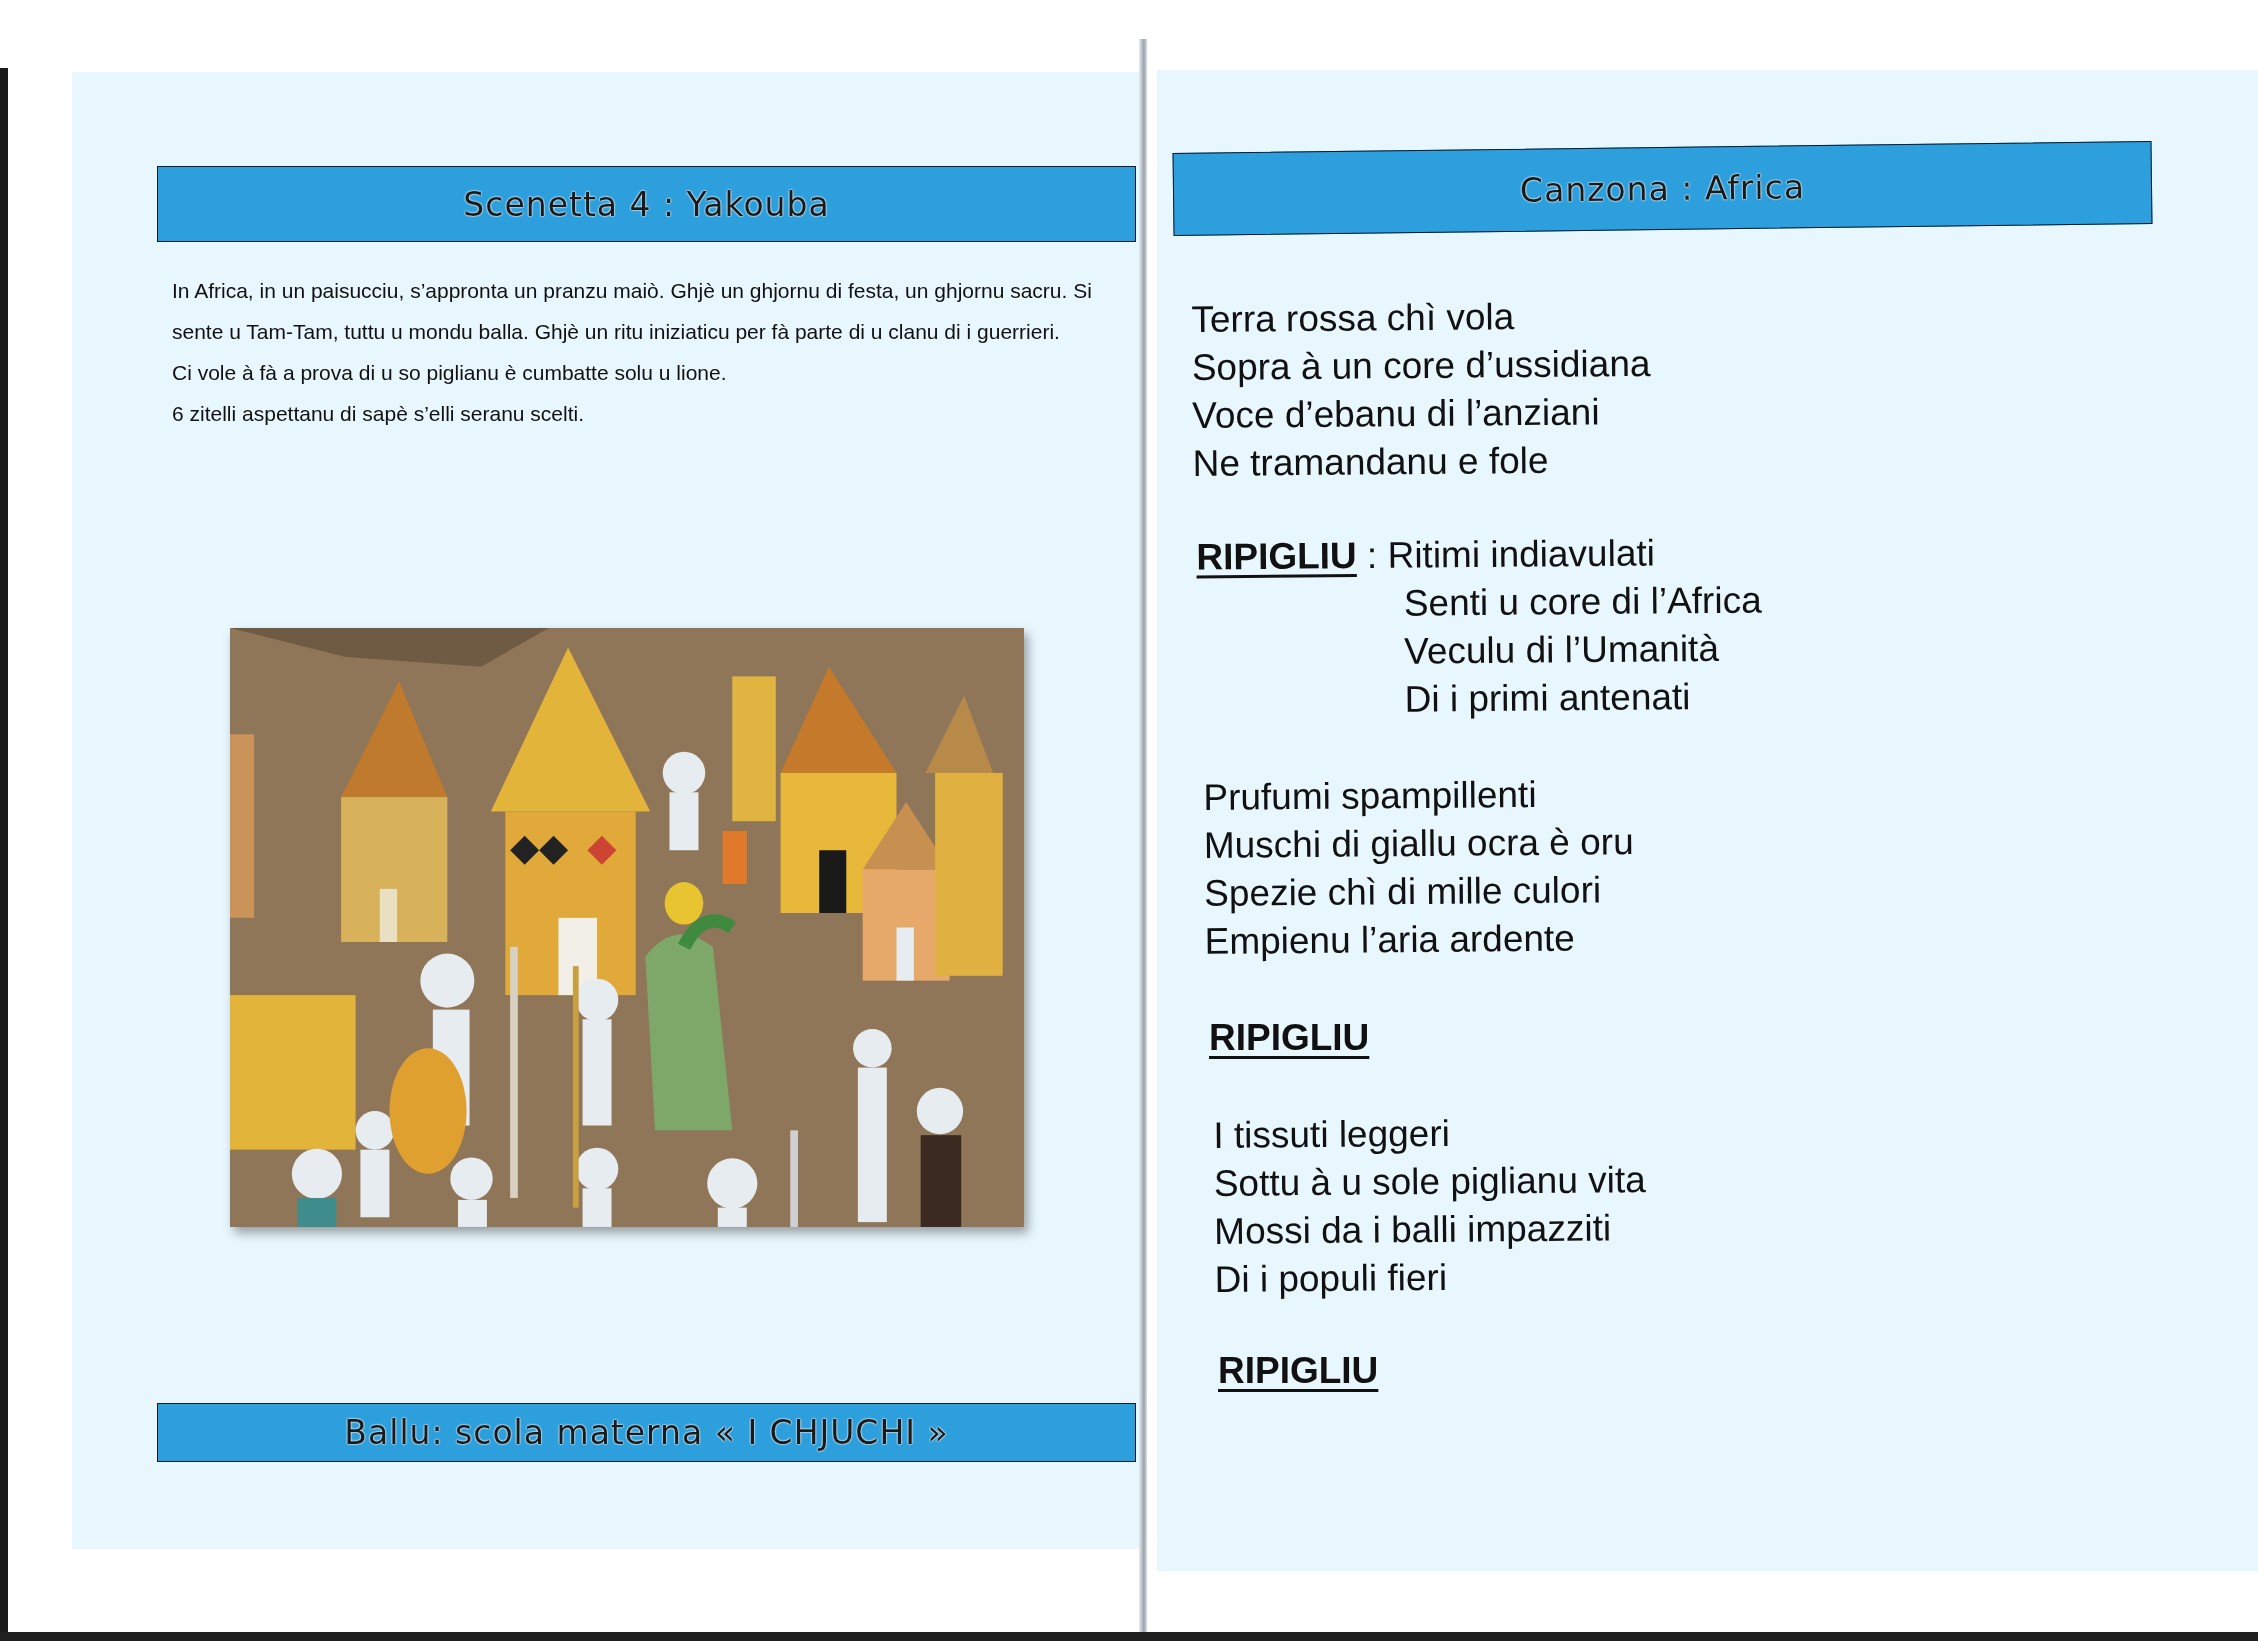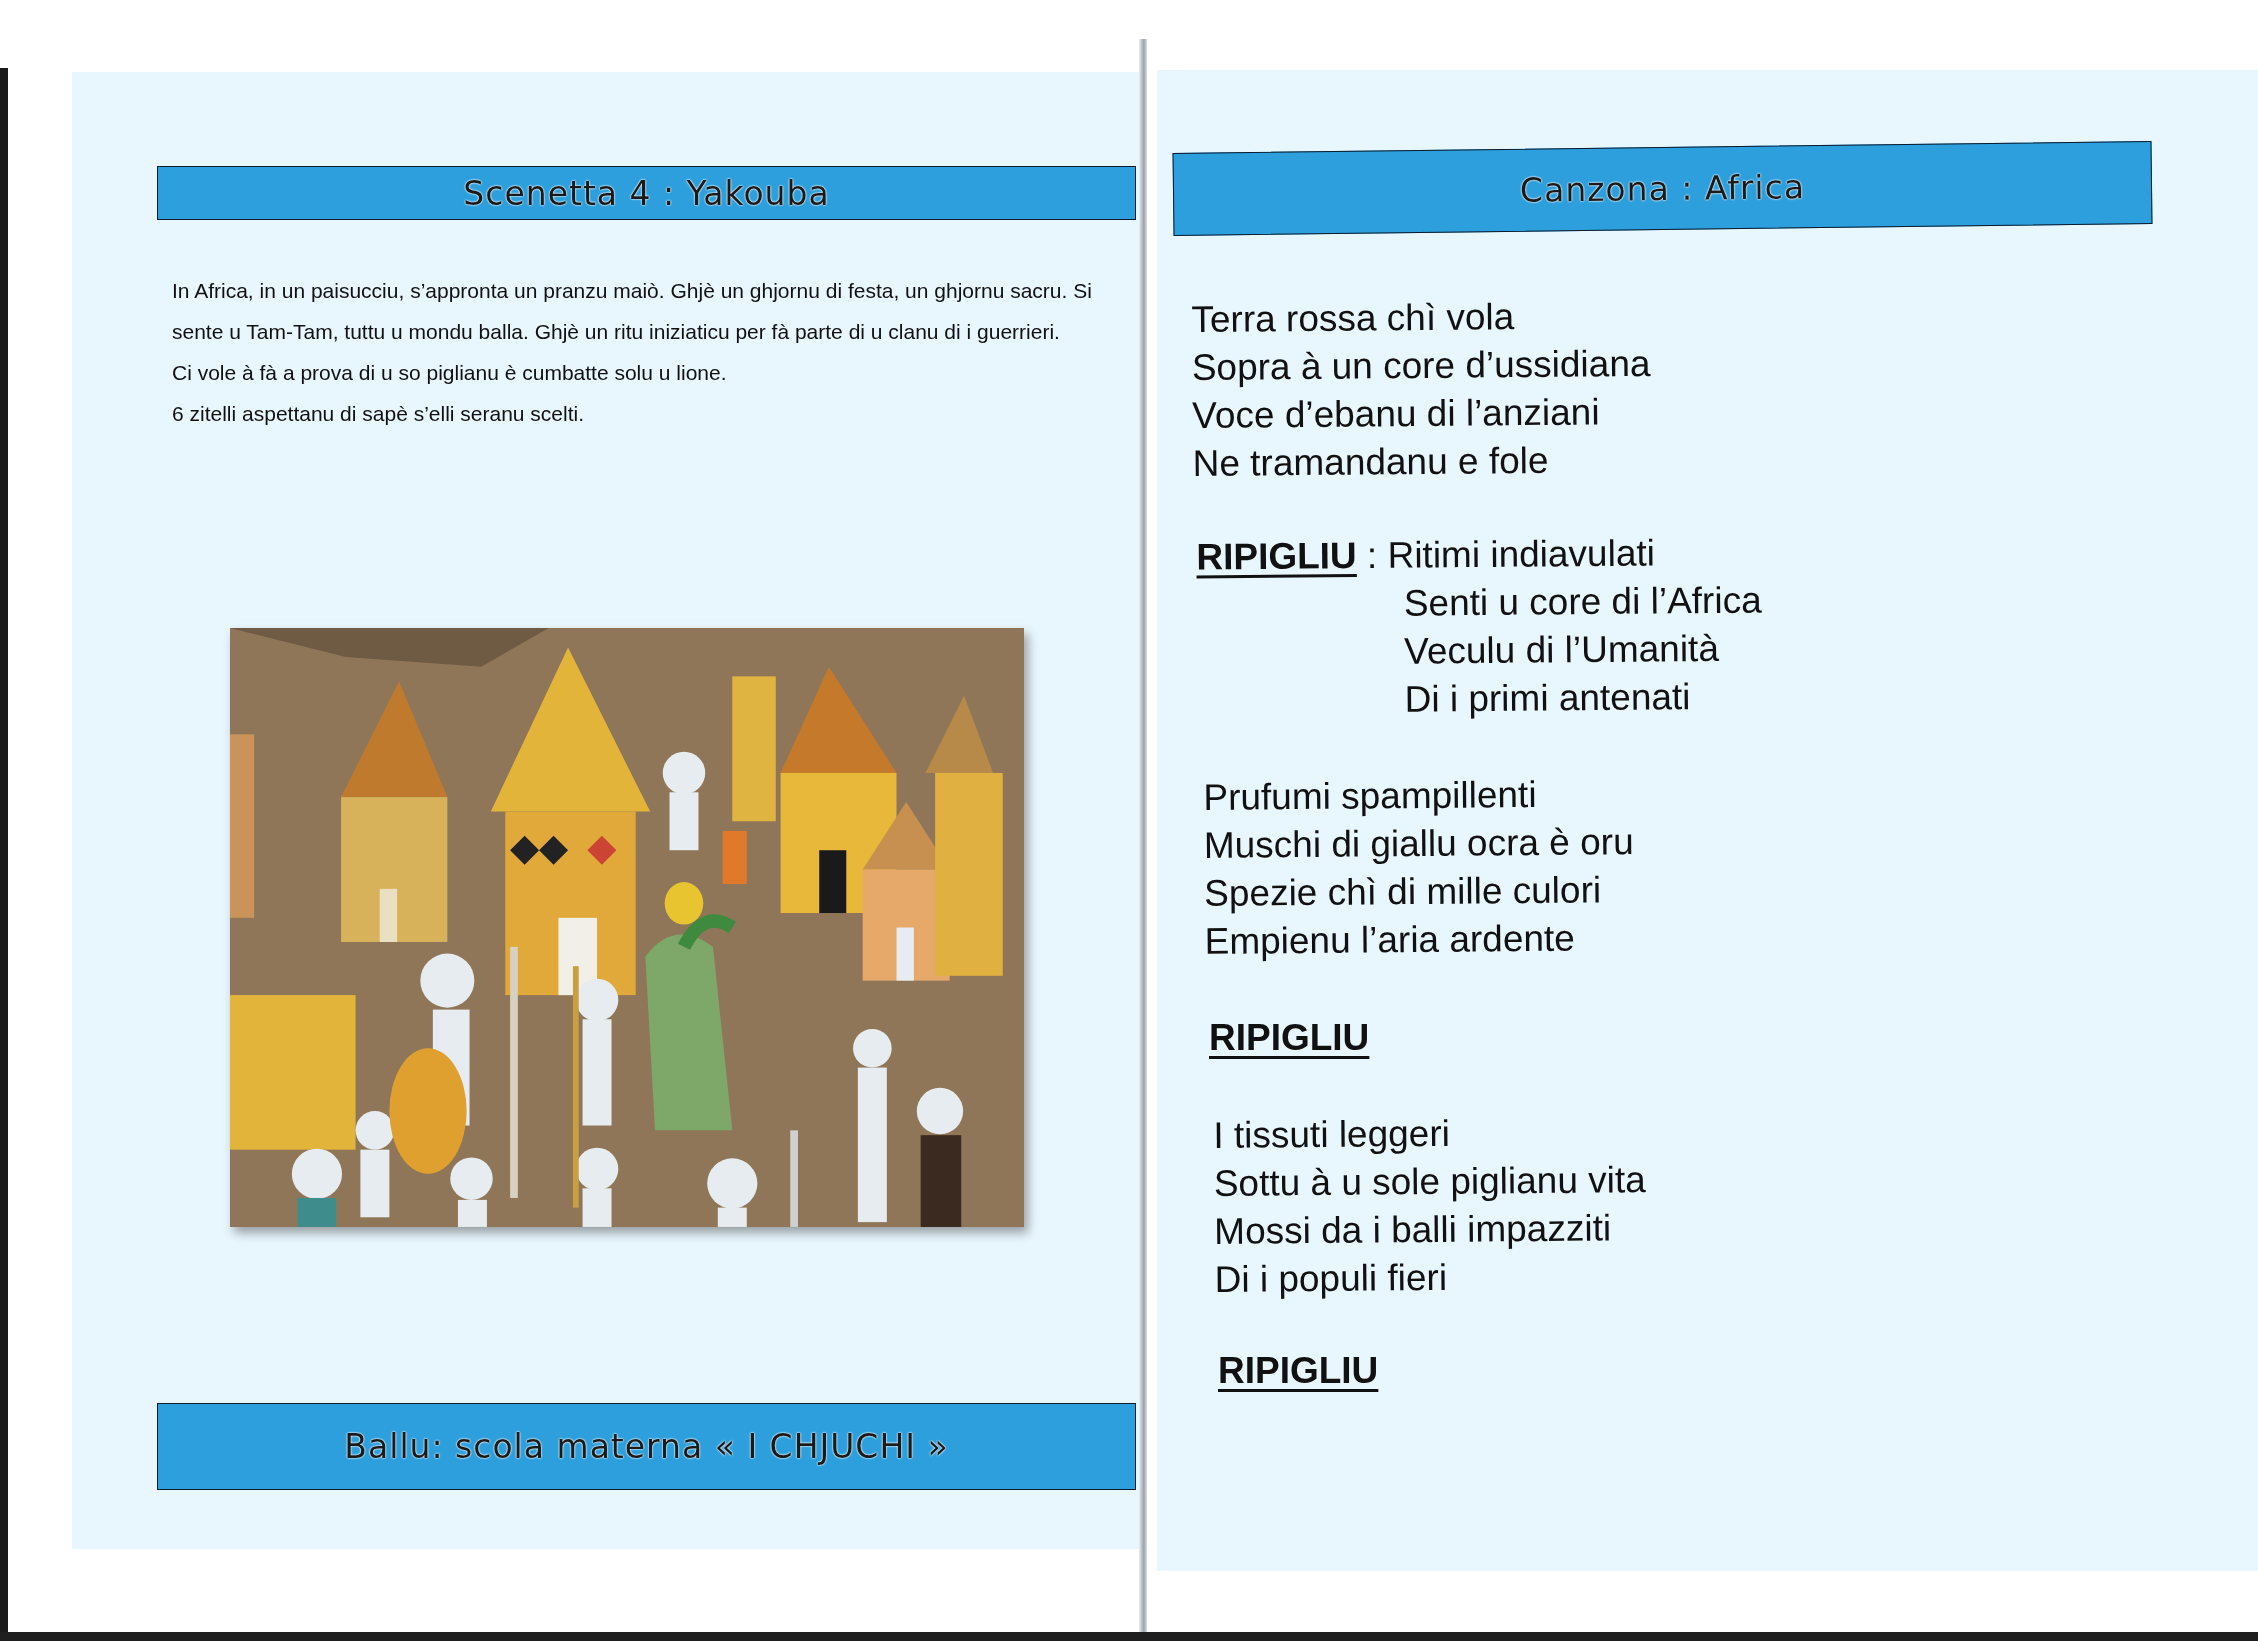--- a/index.html
+++ b/index.html
@@ -31,22 +31,22 @@
     .tint-left { left: 72px; top: 72px; width: 1067px; height: 1477px; }
     .tint-right { left: 1157px; top: 70px; width: 1102px; height: 1501px; }
 
     .banner {
       position: absolute; background: #2c9fdc; border: 1.9px solid #0d1b2e;
       box-sizing: border-box; display: flex; align-items: center; justify-content: center;
       color: #1a1a1a; font-family: "DejaVu Sans", sans-serif; font-size: 33px;
       text-shadow: 0 0 1.9px #ffffff, 0 0 1.9px #ffffff;
       letter-spacing: 1px;
     }
-    .banner-scenetta { left: 157px; top: 166px; width: 979px; height: 54px; }
-    .banner-ballu { left: 157px; top: 1403px; width: 979px; height: 87px; justify-content: center; }
+    .banner-scenetta { left: 157px; top: 166px; width: 979px; height: 76px; }
+    .banner-ballu { left: 157px; top: 1403px; width: 979px; height: 59px; justify-content: center; }
     .banner-canzona { left: 1173px; top: 147px; width: 979px; height: 83px; transform: rotate(-0.7deg); }
 
     .story {
       position: absolute; left: 172px; top: 270px; width: 966px;
       font-size: 21px; line-height: 41px; color: #111;
     }
     .story p { margin: 0; }
 
     .illustration {
       position: absolute; left: 230px; top: 628px; width: 794px; height: 599px;

